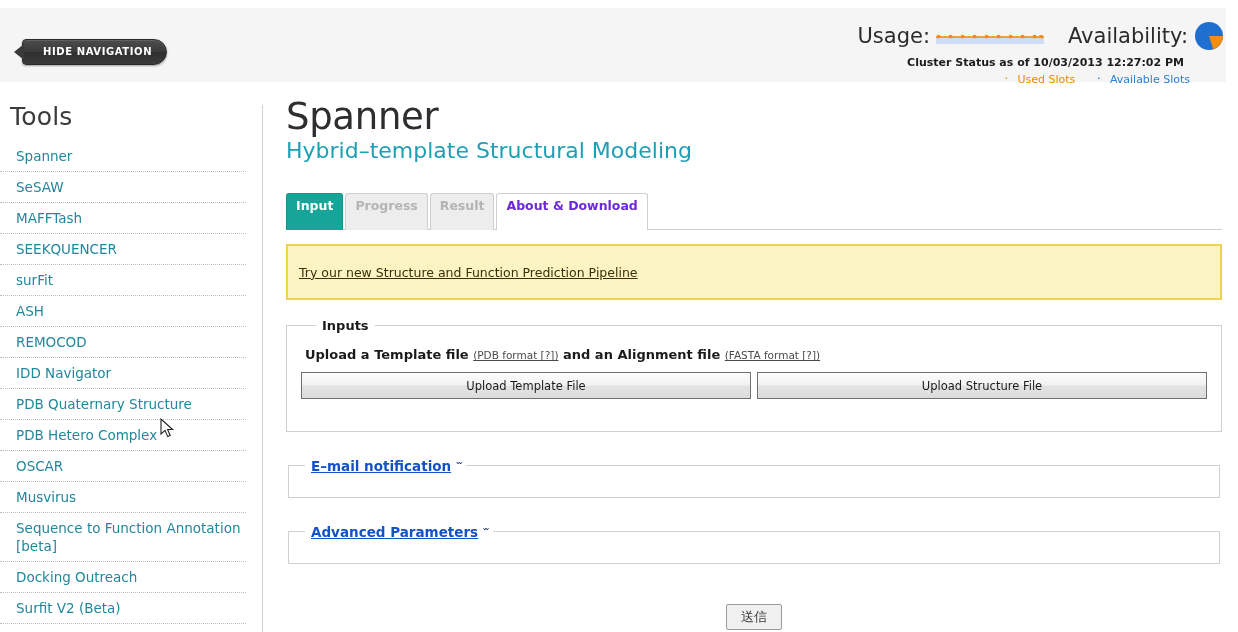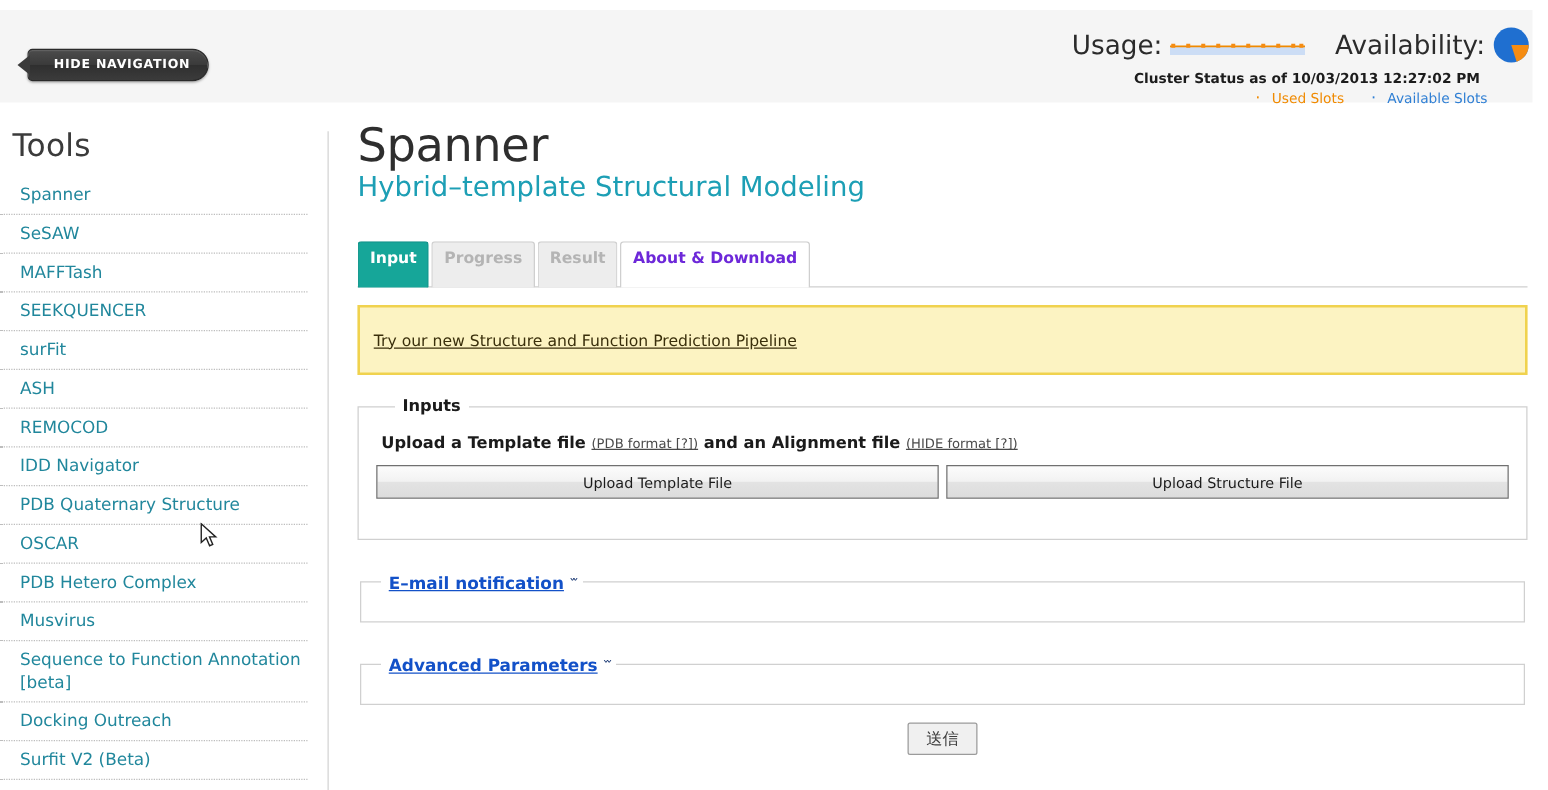--- a/index.html
+++ b/index.html
@@ -260,21 +260,21 @@
   }
   .chevron {
     color: #10306e;
     font-size: 11px;
     margin-left: 4px;
     letter-spacing: -3px;
   }
 
   
   #submit-row {
-    margin-top: 14px;
+    margin-top: 40px;
     text-align: center;
   }
   #submit-button {
     background: #f0f0f0;
     border: 1px solid #9b9b9b;
     border-radius: 2px;
     font-size: 13px;
     color: #3c3c3c;
     padding: 3px 14px;
     font-family: "DejaVu Sans", sans-serif;
@@ -343,22 +343,22 @@
   <div id="sidebar-list">
       <a class="side-item">Spanner</a>
       <a class="side-item">SeSAW</a>
       <a class="side-item">MAFFTash</a>
       <a class="side-item">SEEKQUENCER</a>
       <a class="side-item">surFit</a>
       <a class="side-item">ASH</a>
       <a class="side-item">REMOCOD</a>
       <a class="side-item">IDD Navigator</a>
       <a class="side-item">PDB Quaternary Structure</a>
+      <a class="side-item">PDB Hetero Complex</a>
       <a class="side-item">OSCAR</a>
-      <a class="side-item">PDB Hetero Complex</a>
       <a class="side-item">Musvirus</a>
       <a class="side-item">Sequence to Function Annotation [beta]</a>
       <a class="side-item">Docking Outreach</a>
       <a class="side-item">Surfit V2 (Beta)</a>
     </div>
 </div>
 
 <div id="content-divider"></div>
 
 <div id="main">
@@ -377,21 +377,21 @@
     <span id="notice-link">Try our new Structure and Function Prediction Pipeline</span>
   </div>
 
   <fieldset class="panel" id="inputs-panel">
     <legend>Inputs</legend>
 
     <div id="inputs-desc">
       <span>Upload a Template file</span>
       <span class="fmt-link">(PDB format [?])</span>
       <span>and an Alignment file</span>
-      <span class="fmt-link">(HIDE format [?])</span>
+      <span class="fmt-link">(FASTA format [?])</span>
     </div>
 
     <div id="upload-row">
       <button class="upload-btn">Upload Template File</button>
       <button class="upload-btn">Upload Structure File</button>
     </div>
   </fieldset>
 
   <fieldset class="collapsible">
     <legend>

